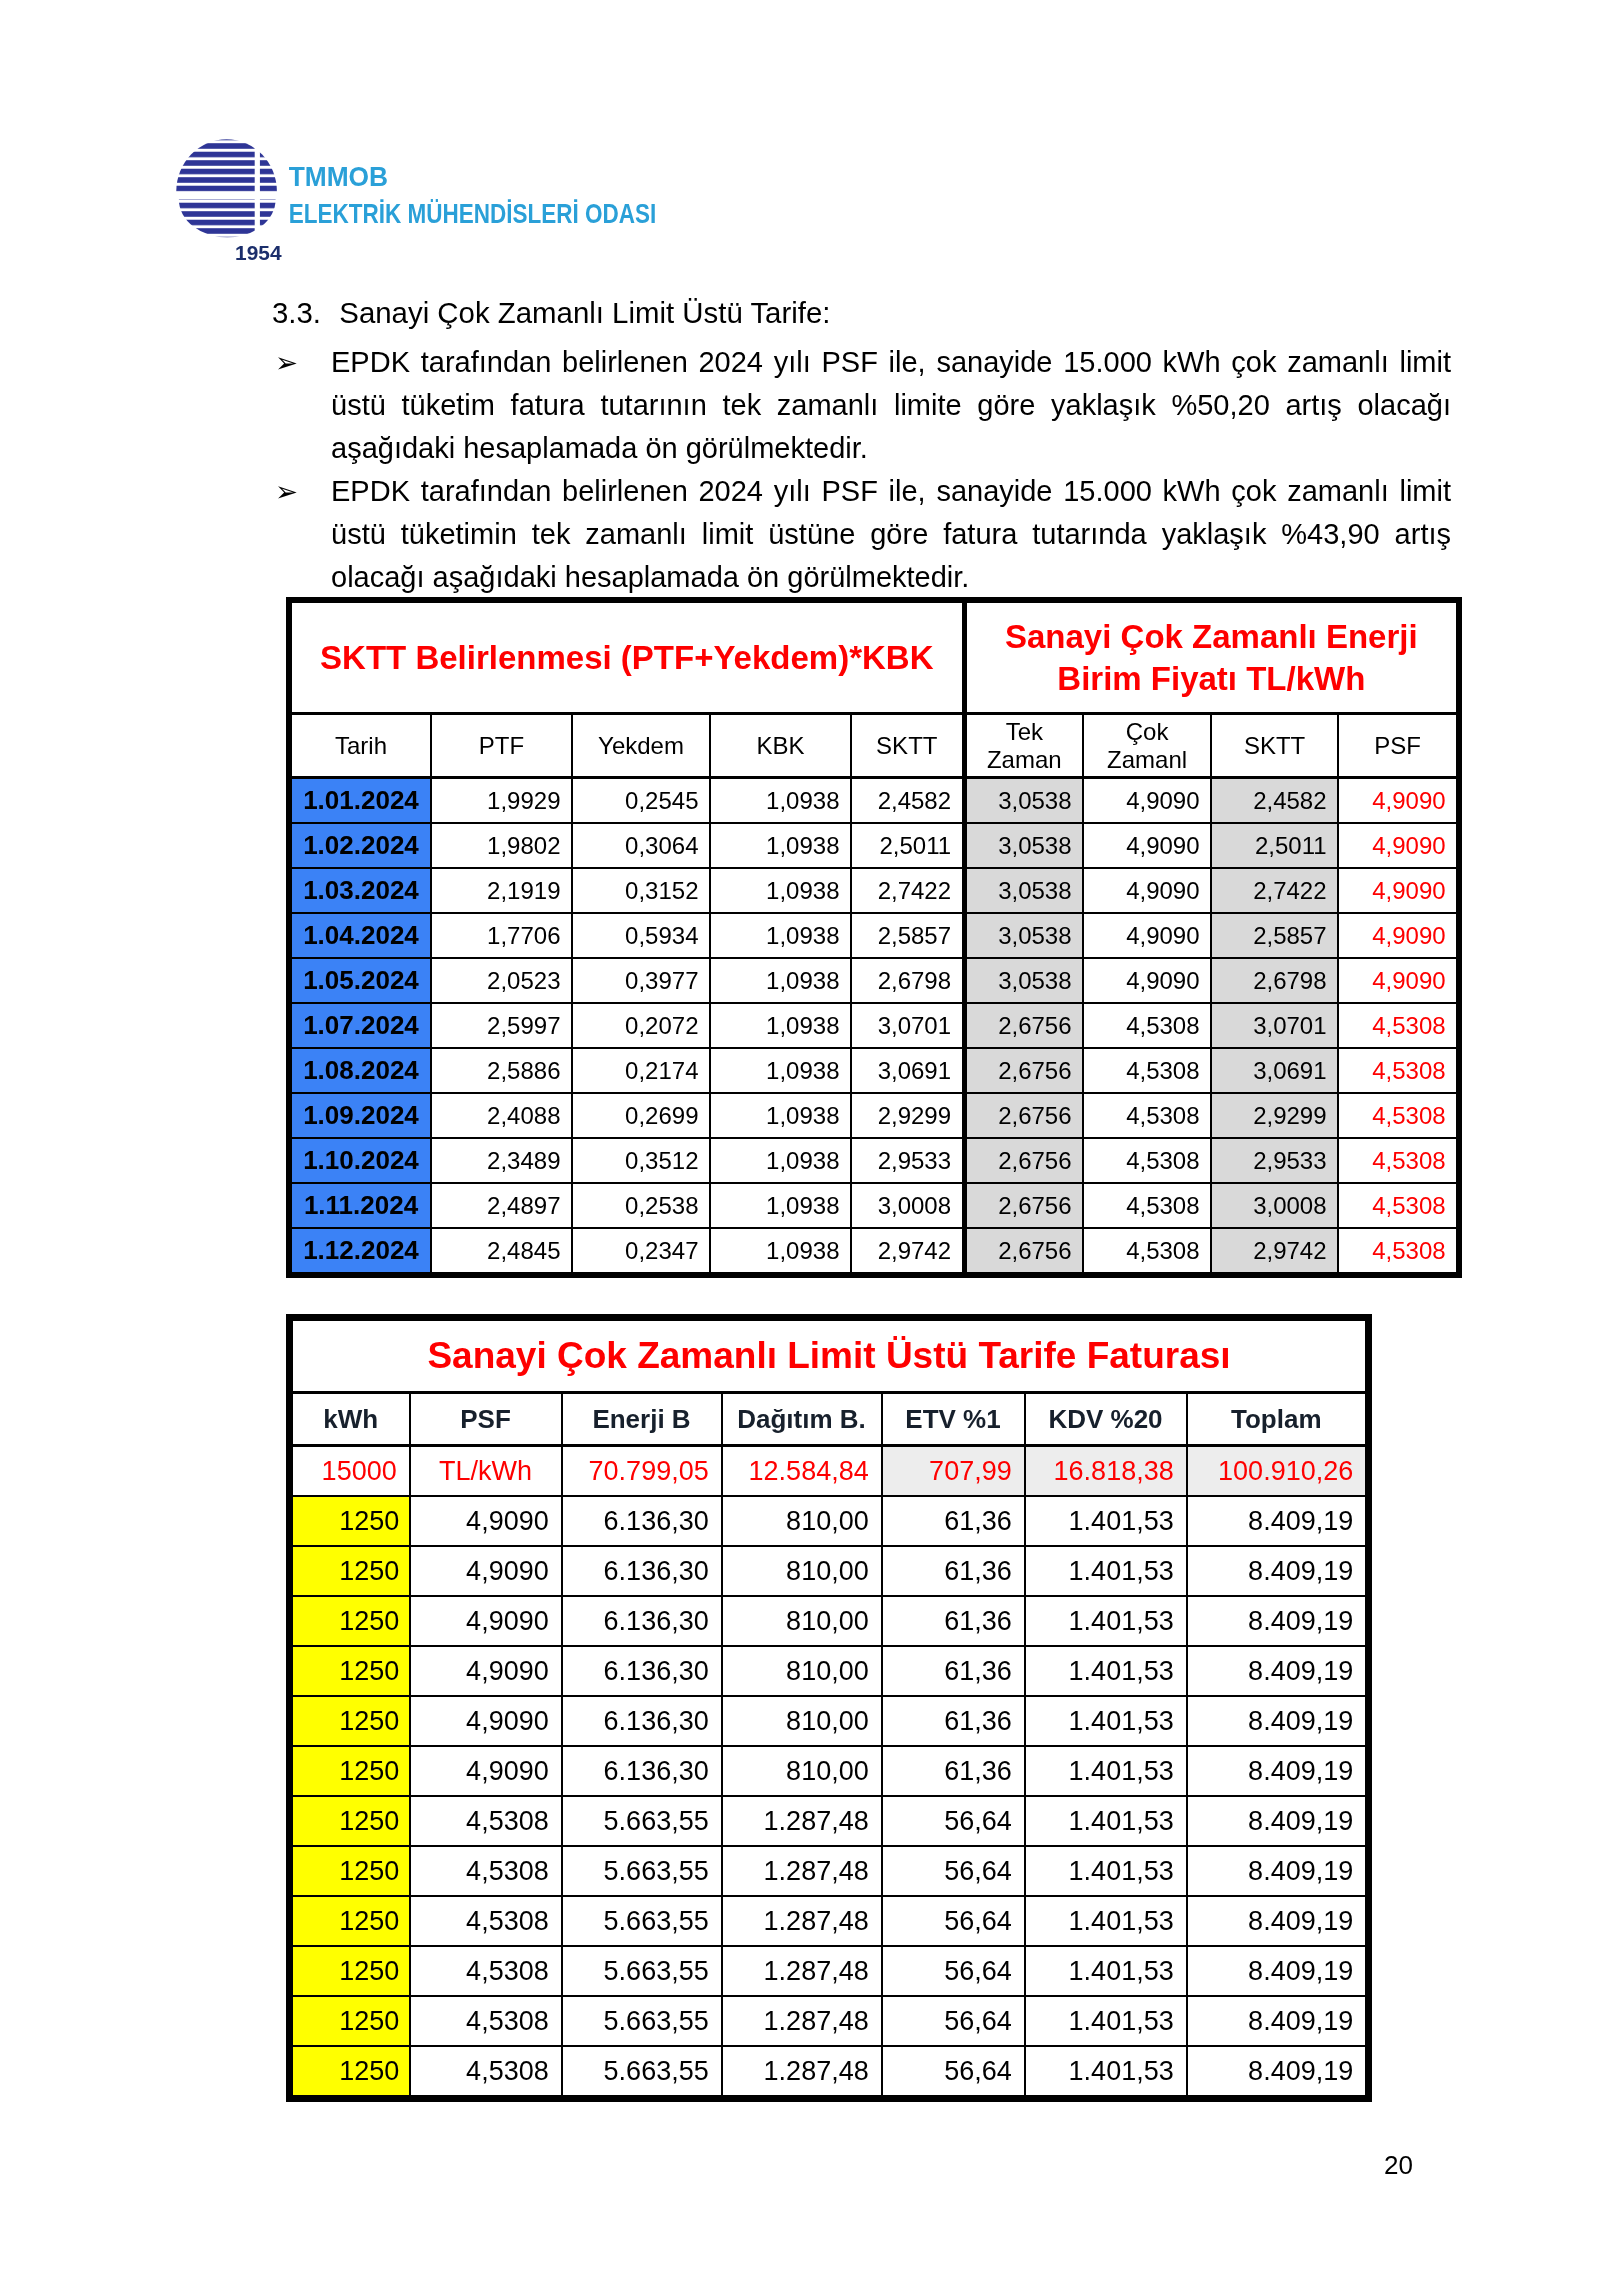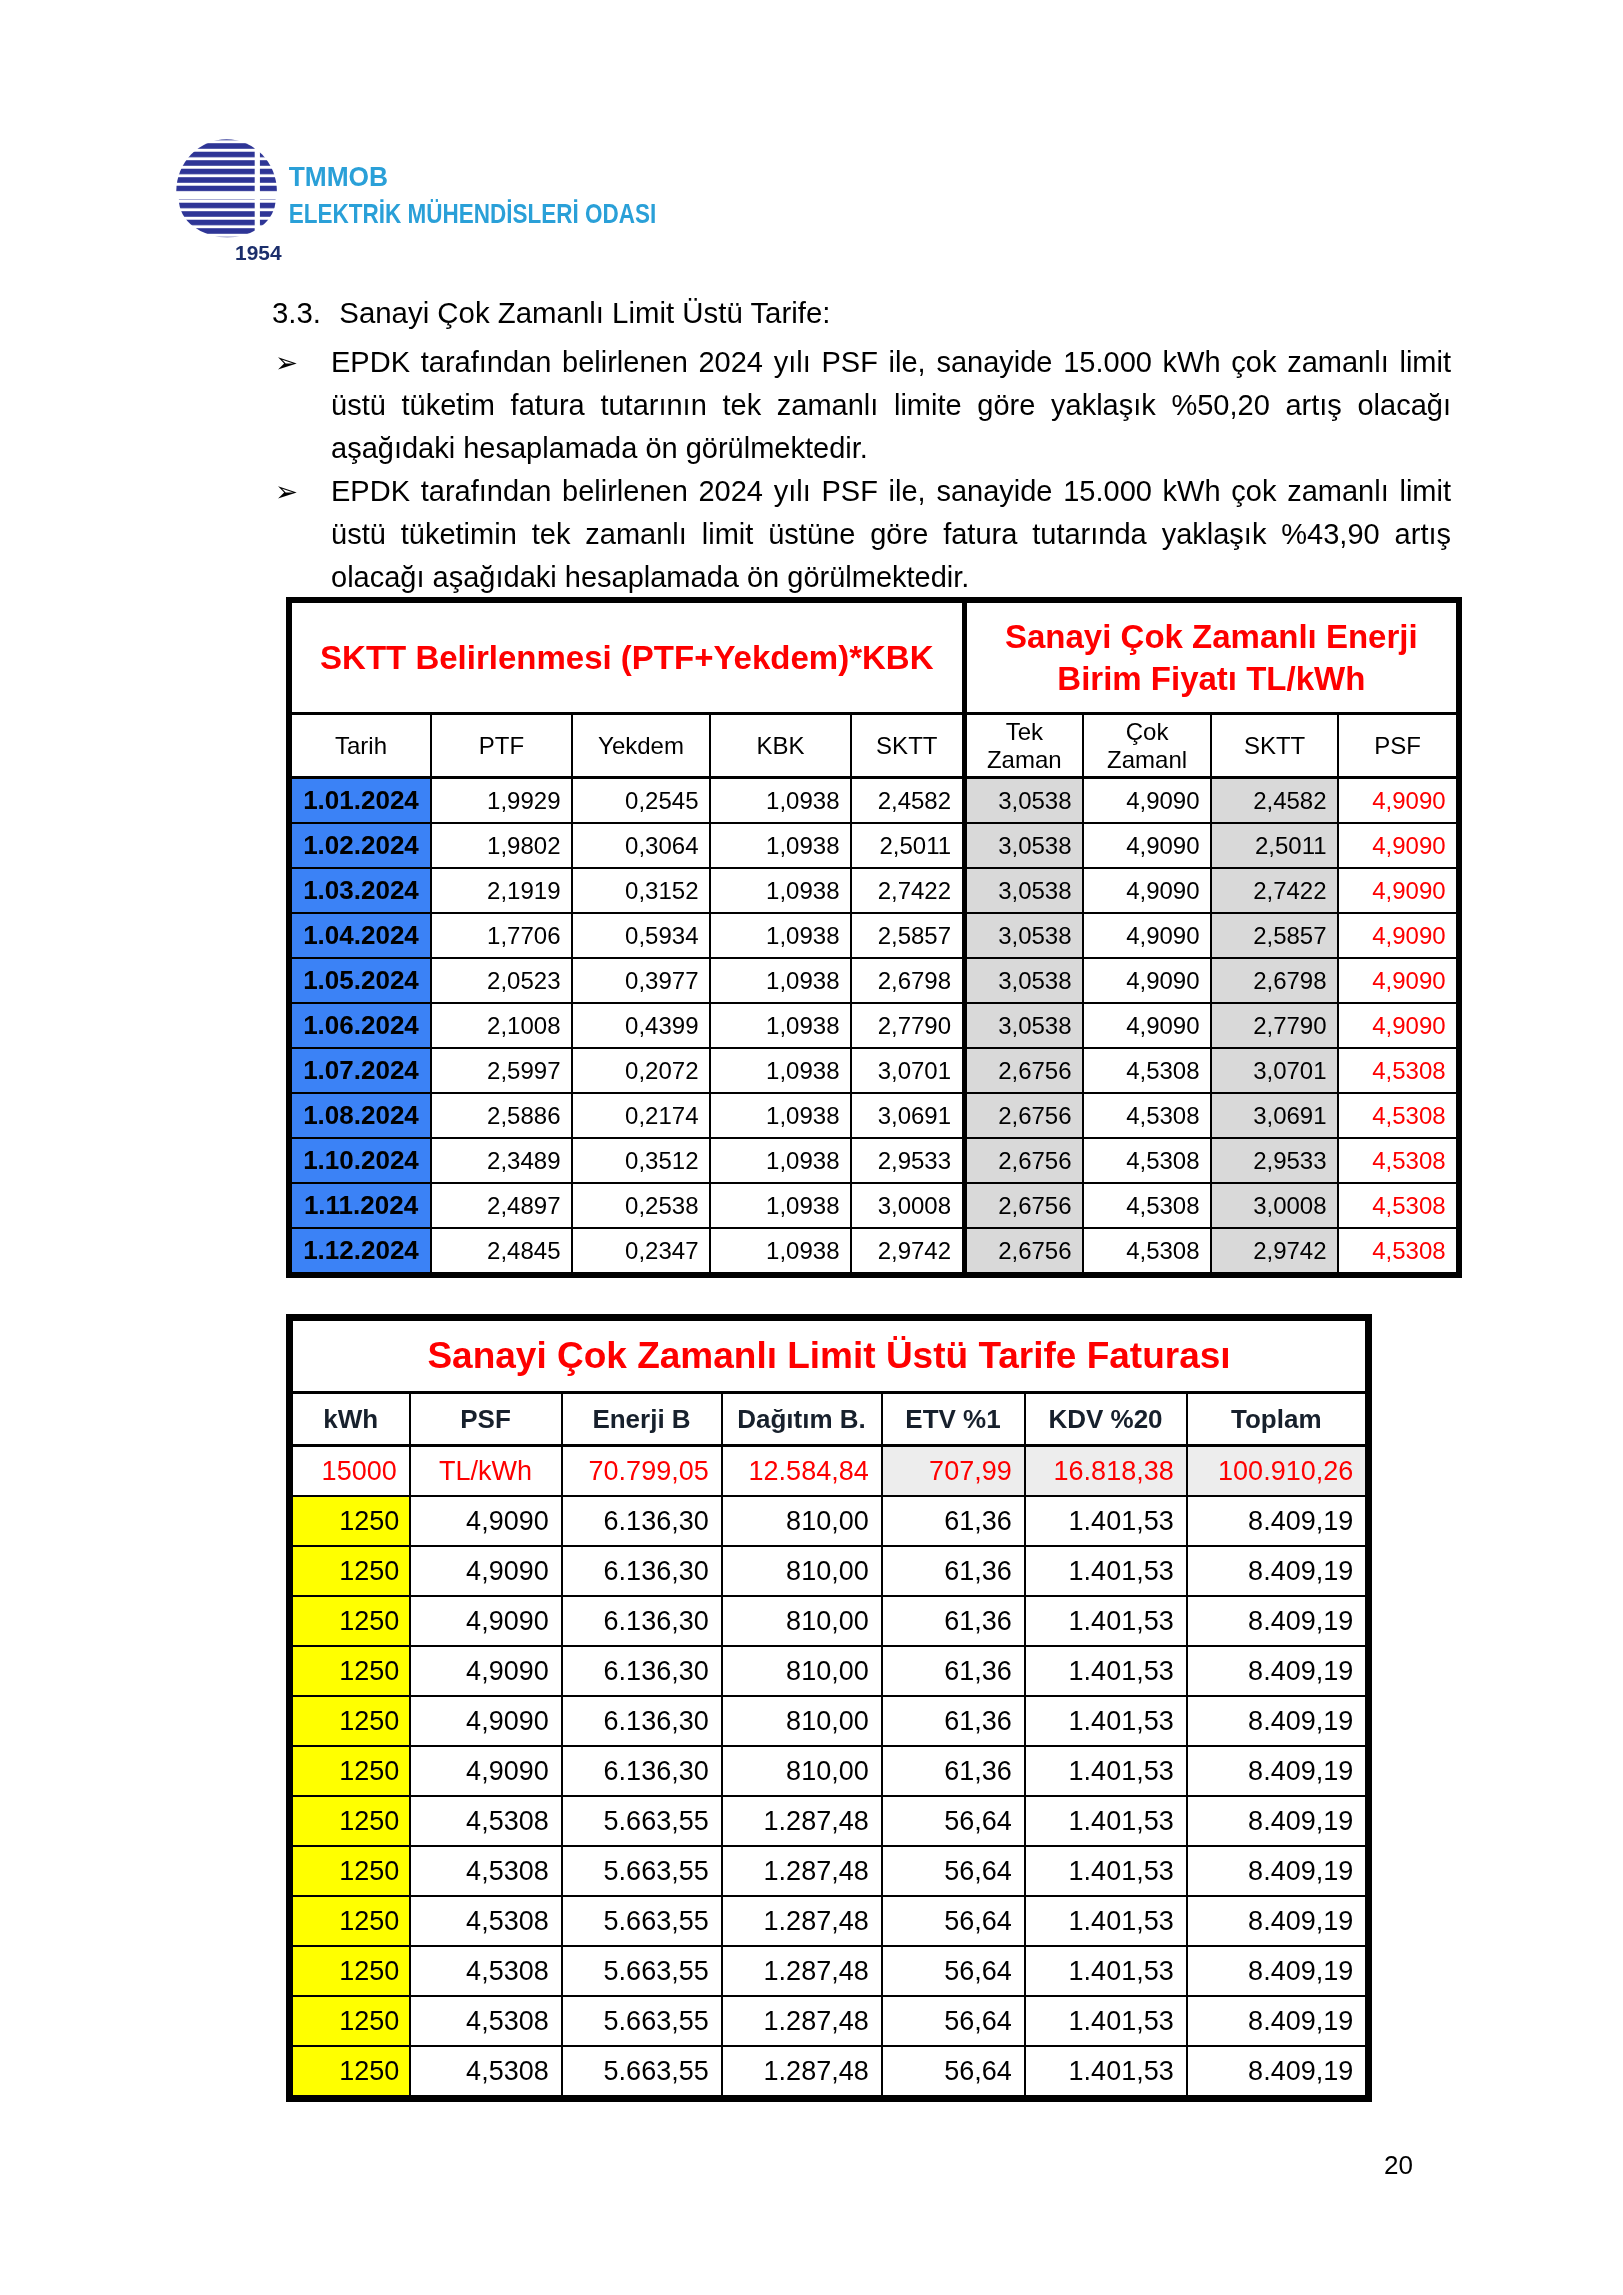--- a/index.html
+++ b/index.html
@@ -200,50 +200,50 @@
           <td class="t1-num">2,0523</td>
           <td class="t1-num">0,3977</td>
           <td class="t1-num">1,0938</td>
           <td class="t1-num">2,6798</td>
           <td class="t1-gray t1-div">3,0538</td>
           <td class="t1-num">4,9090</td>
           <td class="t1-gray">2,6798</td>
           <td class="t1-red">4,9090</td>
         </tr>
         <tr>
-          <td class="t1-date">1.06.2024</td>
-          <td class="t1-num">2,1008</td>
-          <td class="t1-num">0,4399</td>
-          <td class="t1-num">1,0938</td>
-          <td class="t1-num">2,7790</td>
-          <td class="t1-gray t1-div">3,0538</td>
-          <td class="t1-num">4,9090</td>
-          <td class="t1-gray">2,7790</td>
-          <td class="t1-red">4,9090</td>
-        </tr>
-        <tr>
           <td class="t1-date">1.07.2024</td>
           <td class="t1-num">2,5997</td>
           <td class="t1-num">0,2072</td>
           <td class="t1-num">1,0938</td>
           <td class="t1-num">3,0701</td>
           <td class="t1-gray t1-div">2,6756</td>
           <td class="t1-num">4,5308</td>
           <td class="t1-gray">3,0701</td>
           <td class="t1-red">4,5308</td>
         </tr>
         <tr>
           <td class="t1-date">1.08.2024</td>
           <td class="t1-num">2,5886</td>
           <td class="t1-num">0,2174</td>
           <td class="t1-num">1,0938</td>
           <td class="t1-num">3,0691</td>
           <td class="t1-gray t1-div">2,6756</td>
           <td class="t1-num">4,5308</td>
           <td class="t1-gray">3,0691</td>
+          <td class="t1-red">4,5308</td>
+        </tr>
+        <tr>
+          <td class="t1-date">1.09.2024</td>
+          <td class="t1-num">2,4088</td>
+          <td class="t1-num">0,2699</td>
+          <td class="t1-num">1,0938</td>
+          <td class="t1-num">2,9299</td>
+          <td class="t1-gray t1-div">2,6756</td>
+          <td class="t1-num">4,5308</td>
+          <td class="t1-gray">2,9299</td>
           <td class="t1-red">4,5308</td>
         </tr>
         <tr>
           <td class="t1-date">1.10.2024</td>
           <td class="t1-num">2,3489</td>
           <td class="t1-num">0,3512</td>
           <td class="t1-num">1,0938</td>
           <td class="t1-num">2,9533</td>
           <td class="t1-gray t1-div">2,6756</td>
           <td class="t1-num">4,5308</td>

